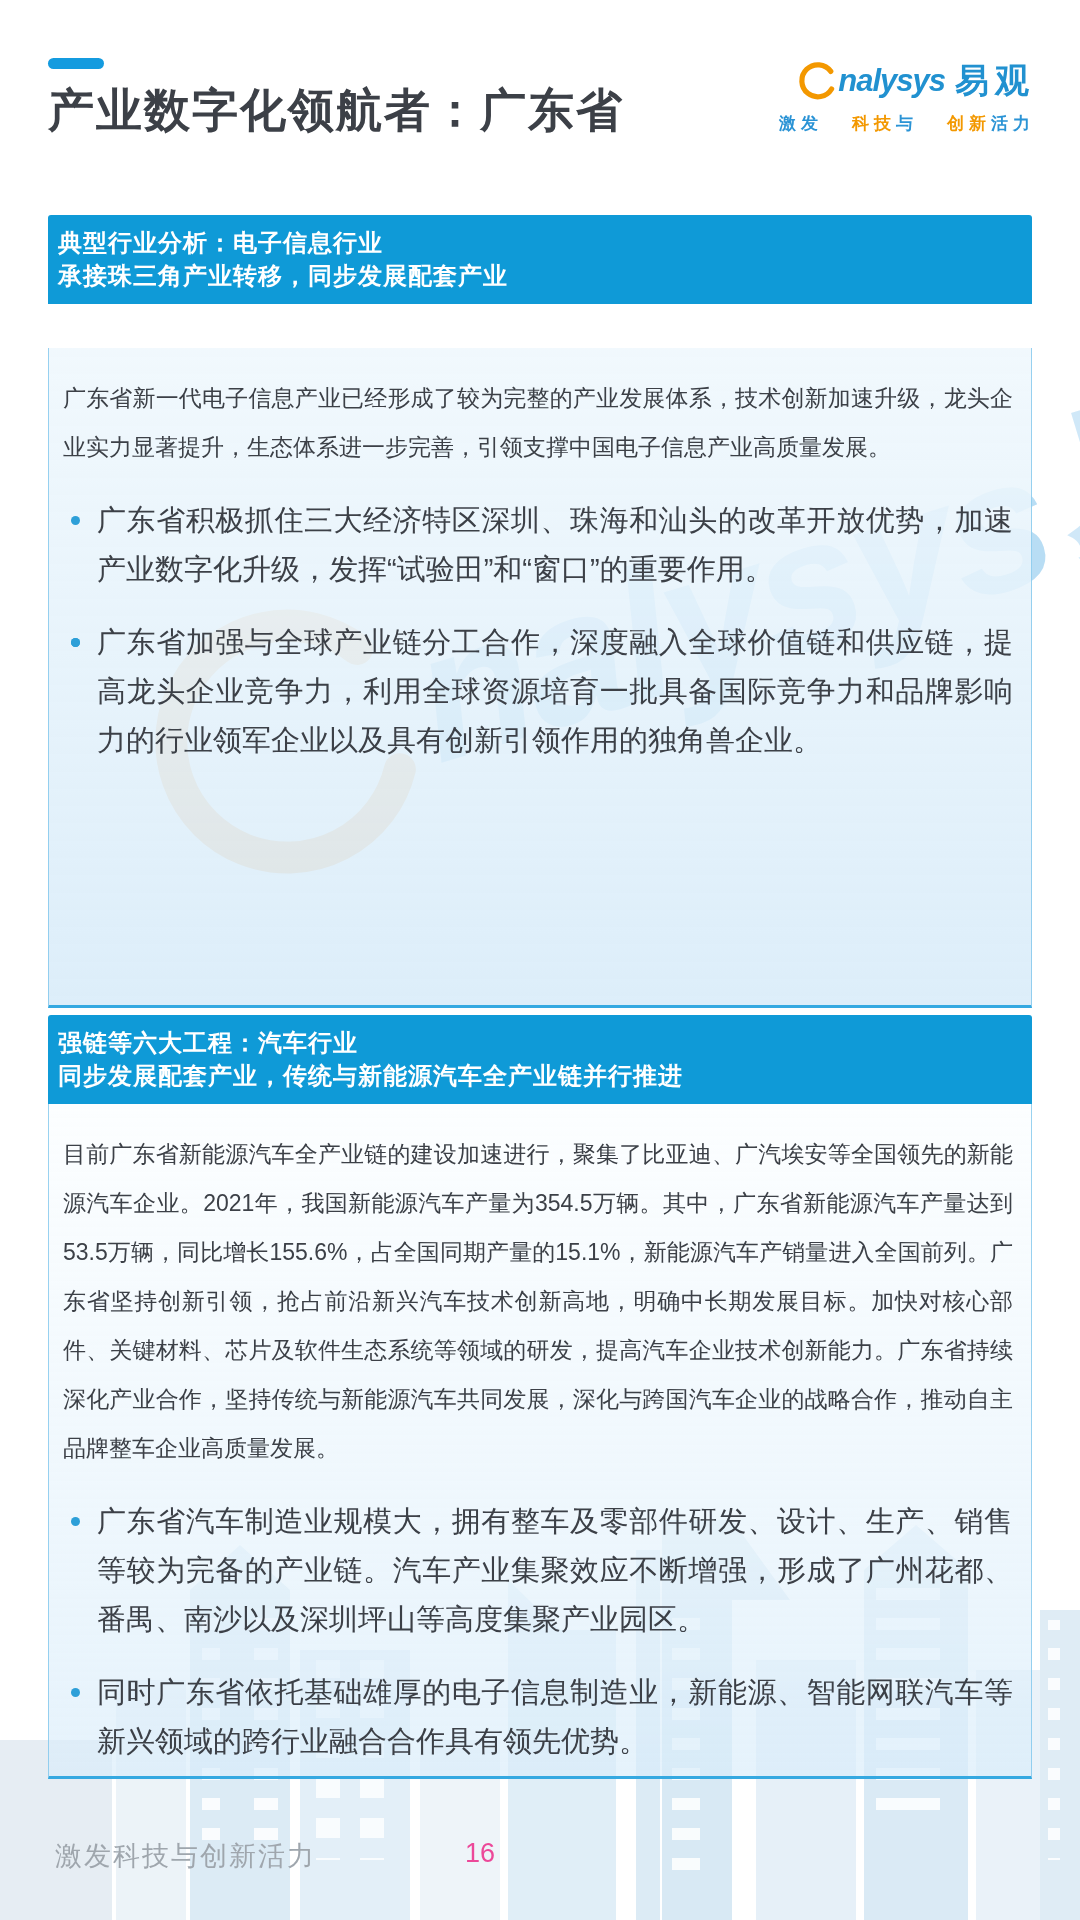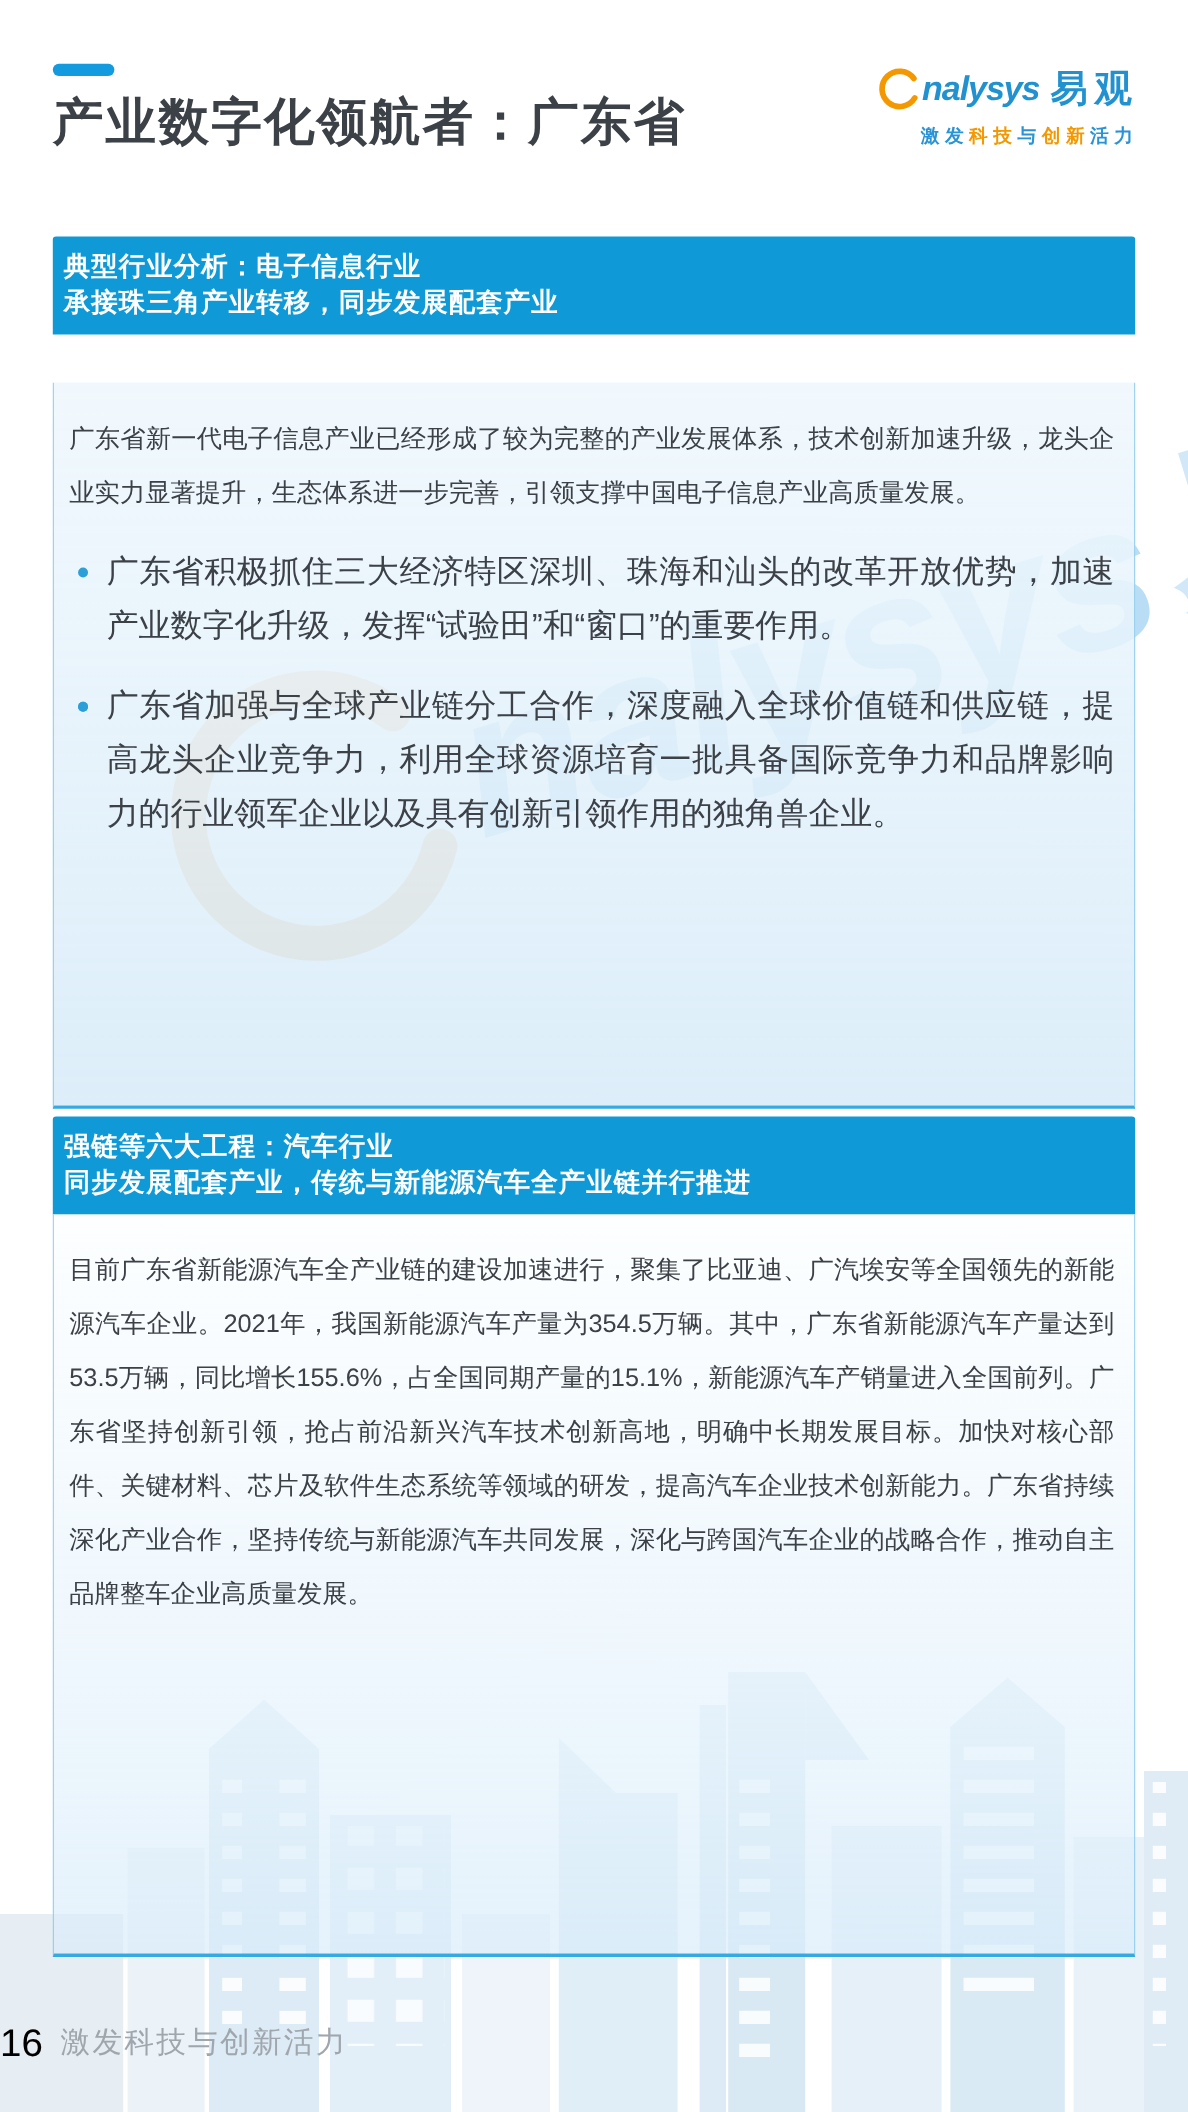--- a/index.html
+++ b/index.html
@@ -26,21 +26,21 @@
   .wm-swirl{margin-right:-8px;opacity:0.8;}
   
   .page-head{position:absolute;left:48px;top:58px;right:45px;z-index:5;}
   .accent-dash{width:56px;height:11px;border-radius:6px;background:#149bdf;margin-bottom:16px;}
   .page-title{font-size:46px;font-weight:900;letter-spacing:2px;color:#3c4047;line-height:1.1;}
   .brand{position:absolute;right:0;top:0;text-align:right;}
   .brand-row{display:flex;align-items:center;justify-content:flex-end;}
   .brand-latin{font-size:31px;font-weight:bold;font-style:italic;color:#2191d0;letter-spacing:-1px;}
   .brand-zh{font-size:34px;font-weight:bold;color:#2191d0;letter-spacing:6px;margin-left:10px;}
   .brand-tagline{margin-top:8px;font-size:17px;font-weight:bold;letter-spacing:5px;white-space:nowrap;}
-  .tg-b{color:#2a93d5;} .tg-o{color:#f39800;}
+  .tg-b{color:#2a93d5;} .tg-o{color:#f39800;margin-left:29px;}
   
   .panel{position:absolute;left:48px;width:984px;z-index:4;}
   .panel-header{
     background:#0f9ad7;color:#ffffff;text-align:left;
     padding:11px 10px 12px 10px;border-radius:3px 3px 0 0;
   }
   .panel-header div{font-size:24px;font-weight:bold;line-height:33px;letter-spacing:1px;}
   .panel-body{
     border:1px solid rgba(120,195,235,0.75);border-top:none;
     border-bottom:3px solid #35a9e1;
@@ -58,21 +58,21 @@
   .intro{font-size:23px;line-height:49px;text-align:justify;margin:0;color:#3c4047;}
   ul.bullets{list-style:none;margin:24px 0 0 0;padding:0;}
   ul.bullets li{
     position:relative;padding-left:34px;margin-bottom:24px;
     font-size:29px;line-height:49px;text-align:justify;color:#3c4047;
   }
   .dot{position:absolute;left:8px;top:20px;width:9px;height:9px;border-radius:50%;background:#2d9fd8;}
   
   .footer{position:absolute;left:0;right:0;top:1838px;z-index:5;}
   .footer-tagline{position:absolute;left:55px;font-size:27px;color:#9fa6ad;letter-spacing:2px;}
-  .page-number{position:absolute;left:0;right:120px;text-align:left;font-size:35px;color:#000000;}
+  .page-number{position:absolute;left:0;right:120px;text-align:center;font-size:27px;color:#ec4899;}
 </style>
 </head>
 <body>
 
 <div class="page">
 
   <svg class="skyline" viewBox="0 0 1080 430" aria-hidden="true">
     <defs>
       <pattern id="stripes" width="120" height="30" patternUnits="userSpaceOnUse">
         <rect x="14" y="8" width="86" height="12" fill="#ffffff" opacity="0.85"></rect>
@@ -145,20 +145,24 @@
     </div>
   </section>
 
   <section class="panel panel2" style="top:1015px;">
     <div class="panel-header">
       <div>强链等六大工程：汽车行业</div>
       <div>同步发展配套产业，传统与新能源汽车全产业链并行推进</div>
     </div>
     <div class="panel-body">
       <p class="intro">目前广东省新能源汽车全产业链的建设加速进行，聚集了比亚迪、广汽埃安等全国领先的新能源汽车企业。2021年，我国新能源汽车产量为354.5万辆。其中，广东省新能源汽车产量达到53.5万辆，同比增长155.6%，占全国同期产量的15.1%，新能源汽车产销量进入全国前列。广东省坚持创新引领，抢占前沿新兴汽车技术创新高地，明确中长期发展目标。加快对核心部件、关键材料、芯片及软件生态系统等领域的研发，提高汽车企业技术创新能力。广东省持续深化产业合作，坚持传统与新能源汽车共同发展，深化与跨国汽车企业的战略合作，推动自主品牌整车企业高质量发展。</p>
+      <ul class="bullets">
+        <li><span class="dot"></span><span>广东省汽车制造业规模大，拥有整车及零部件研发、设计、生产、销售等较为完备的产业链。汽车产业集聚效应不断增强，形成了广州花都、番禺、南沙以及深圳坪山等高度集聚产业园区。</span></li>
+        <li><span class="dot"></span><span>同时广东省依托基础雄厚的电子信息制造业，新能源、智能网联汽车等新兴领域的跨行业融合合作具有领先优势。</span></li>
+      </ul>
     </div>
   </section>
 
   <div class="footer">
     <span class="footer-tagline">激发科技与创新活力</span>
     <span class="page-number">16</span>
   </div>
 
 </div>
 

